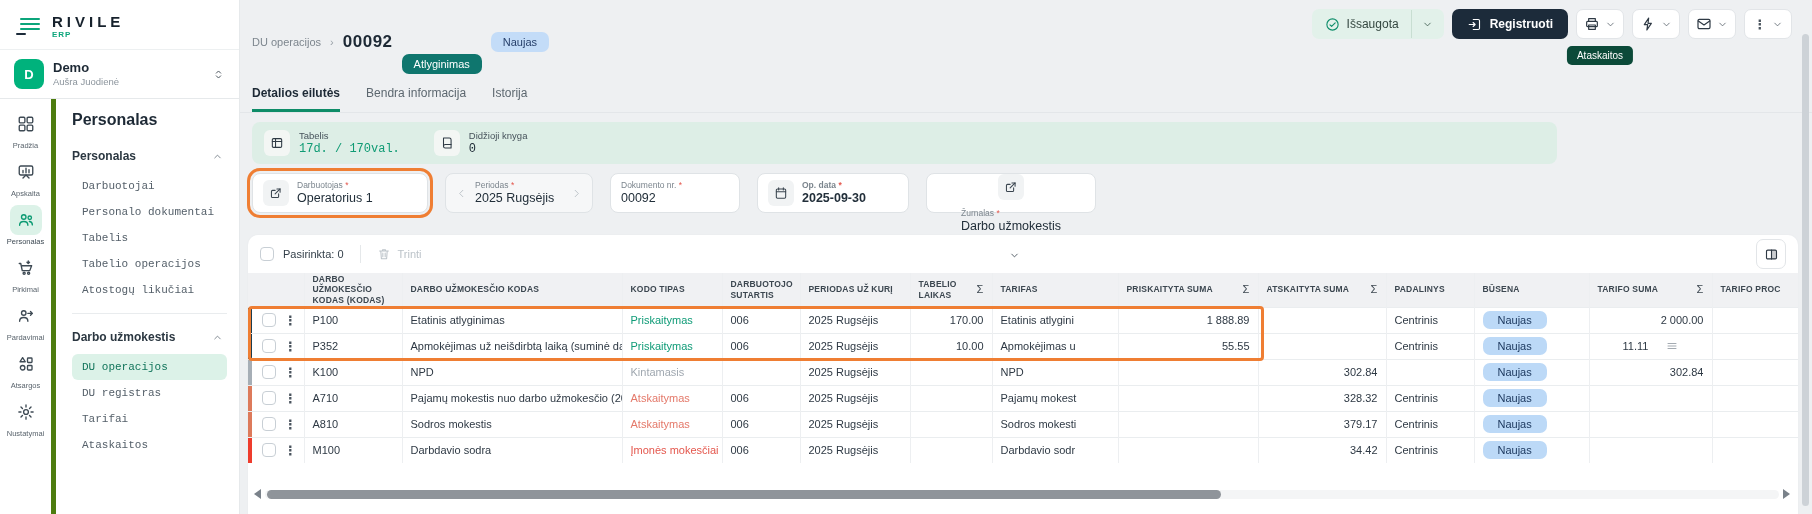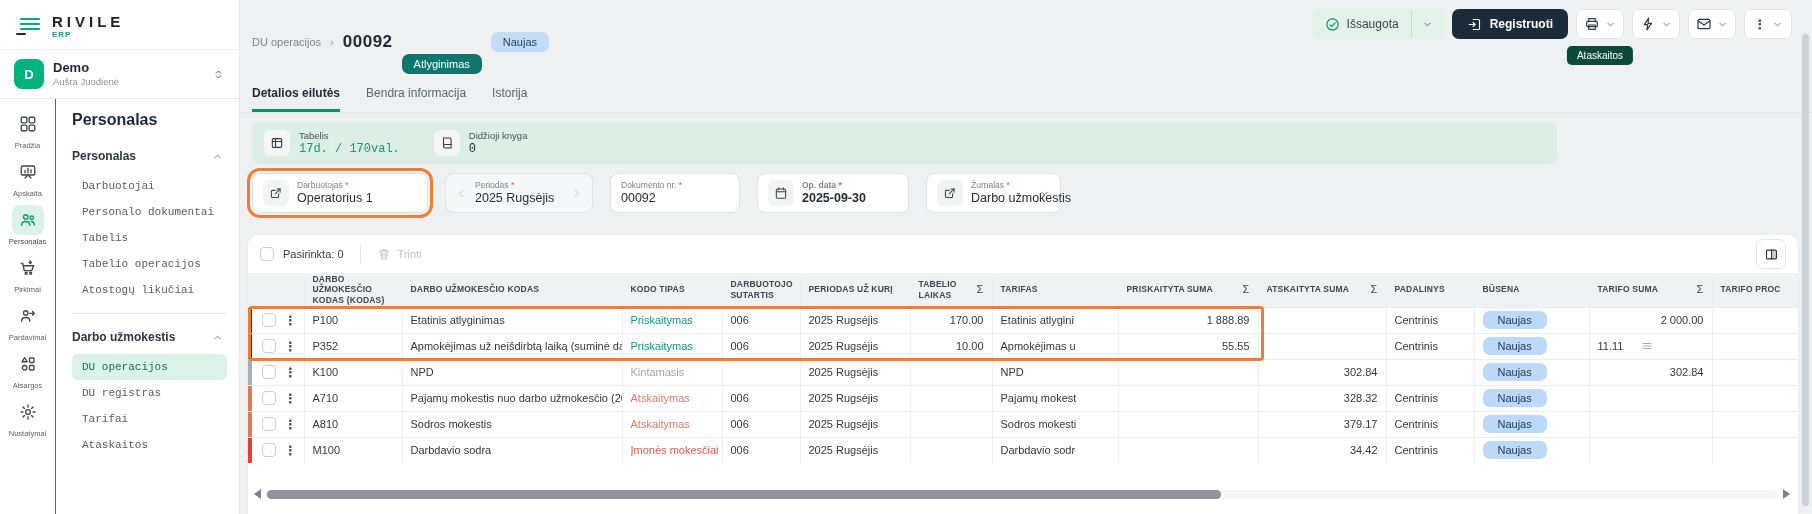--- a/index.html
+++ b/index.html
@@ -16,21 +16,21 @@
   .logo-text { line-height:1; }
   .logo-text .nm { font-size:15px; font-weight:bold; letter-spacing:4px; color:#16212c; }
   .logo-text .sub { font-size:8px; font-weight:bold; color:#0ba57b; letter-spacing:1px; margin-top:2px; }
   .user-row { display:flex; align-items:center; gap:9px; padding:9px 14px; border-top:1px solid #edf0f1; border-bottom:1px solid #e6e9eb; }
   .avatar { width:30px; height:30px; border-radius:8px; background:#00b27c; color:#fff; font-weight:bold; font-size:13px; display:flex; align-items:center; justify-content:center; }
   .user-meta { flex:1; line-height:1.15; }
   .user-meta .wname { font-size:13px; font-weight:bold; color:#1d2935; }
   .user-meta .uname { font-size:9.5px; color:#8b949c; margin-top:1px; }
   .selector-icn { color:#49535c; }
   .panel-body { flex:1; display:flex; min-height:0; }
-  .rail { width:56px; border-right:1px solid #4d7c0f; padding-top:10px; display:flex; flex-direction:column; align-items:center; gap:7px; }
+  .rail { width:56px; border-right:5px solid #4d7c0f; padding-top:10px; display:flex; flex-direction:column; align-items:center; gap:7px; }
   .rail-item { display:flex; flex-direction:column; align-items:center; gap:2px; cursor:pointer; width:52px; }
   .rail-icon-box { width:32px; height:30px; border-radius:8px; display:flex; align-items:center; justify-content:center; color:#3e4a54; }
   .rail-item.active .rail-icon-box { background:#dcf2e8; color:#0b9a72; }
   .rail-label { font-size:7.5px; color:#5a646d; }
   .rail-item.active .rail-label { color:#3e4a54; }
   .menu { flex:1; padding:12px 12px 0 16px; overflow:hidden; }
   .menu-title { font-size:16px; font-weight:bold; color:#1d2935; margin-bottom:14px; }
   .menu-section { display:flex; align-items:center; justify-content:space-between; font-size:12px; font-weight:bold; color:#2b3741; padding:6px 4px 6px 0; cursor:pointer; }
   .menu-section .chev { color:#6b757e; }
   .menu-items { margin:4px 0 10px 0;font-family:Liberation Mono, monospace; }
@@ -99,21 +99,21 @@
   th .th-inner { display:flex; align-items:center; justify-content:space-between; gap:4px; }
   th .sum { font-size:11px; font-weight:normal; }
   td { height:26px; font-size:11px; color:#2e3944; padding:0 8px; border-top:1px solid #eaedef; white-space:nowrap; }
   td.sel, th.sel { padding:0; position:relative; }
   td.sel::before { content:''; position:absolute; left:0; top:0; bottom:-1px; width:4px; background:var(--acc,transparent); }
   .sel-inner { display:flex; align-items:center; gap:8px; padding-left:14px; }
   .kebab { color:#4a545e; font-size:13px; font-weight:bold; cursor:pointer; letter-spacing:0; }
   td.num { text-align:right; }
   .type-green { color:#0f9b77; } .type-gray { color:#a0a8b0; } .type-salmon { color:#e4796a; } .type-red { color:#e4574d; }
   .status-pill { display:inline-block; background:#bcd9f7; color:#1e3a60; border-radius:7px; padding:3px 15px; font-size:11px; }
-  .num-with-icn { display:flex; align-items:center; justify-content:flex-start; gap:18px; color:#2e3944; }
+  .num-with-icn { display:flex; align-items:center; justify-content:center; gap:18px; color:#2e3944; }
   .num-with-icn .mi { color:#9aa2a9; }
   .row-highlight { position:absolute; left:0; top:33px; width:1016px; height:55px; border:3px solid #ef7e33; border-radius:4px; pointer-events:none; z-index:5; }
 
   .hscroll-row { display:flex; align-items:center; gap:4px; margin:26px 8px 0 6px; height:10px; }
   .hs-arrow { width:0; height:0; border-style:solid; cursor:pointer; }
   .hs-left { border-width:5px 7px 5px 0; border-color:transparent #7a828a transparent transparent; }
   .hs-right { border-width:5px 0 5px 7px; border-color:transparent transparent transparent #7a828a; }
   .hs-track { flex:1; height:9px; border-radius:5px; background:#f4f5f6; position:relative; }
   .hs-thumb { position:absolute; left:2px; top:0; height:9px; width:63%; background:#8f949a; border-radius:5px; cursor:grab; }
   .add-row { display:flex; align-items:center; gap:7px; margin:14px 0 0 12px; color:#1c2b3a; font-size:11.5px; cursor:pointer; width:max-content; }
@@ -432,21 +432,21 @@
             <svg width="14" height="14" viewBox="0 0 24 24" fill="none" stroke="currentColor" stroke-width="1.8" stroke-linecap="round" stroke-linejoin="round">
               <rect x="4" y="5" width="16" height="16" rx="2"></rect>
               <path d="M8 3v4M16 3v4M4 10h16"></path>
             </svg>
           </span>
           <div class="field-meta">
             <div class="field-label">Op. data <span class="req">*</span></div>
             <div class="field-value">2025-09-30</div>
           </div>
         </div>
-        <div class="field" style="width: 135px;">
+        <div class="field" style="width: 170px; flex-direction: column;">
           <span class="field-icn">
             <svg width="14" height="14" viewBox="0 0 24 24" fill="none" stroke="currentColor" stroke-width="1.8" stroke-linecap="round" stroke-linejoin="round">
               <path d="M13.5 5H19v5.5"></path>
               <path d="M19 5l-8.5 8.5"></path>
               <path d="M16.5 13.5V18a1.8 1.8 0 01-1.8 1.8H6A1.8 1.8 0 014.2 18V9.3A1.8 1.8 0 016 7.5h4.5"></path>
             </svg>
           </span>
           <div class="field-meta">
             <div class="field-label">Žurnalas <span class="req">*</span></div>
             <div class="field-value">Darbo užmokestis</div>

